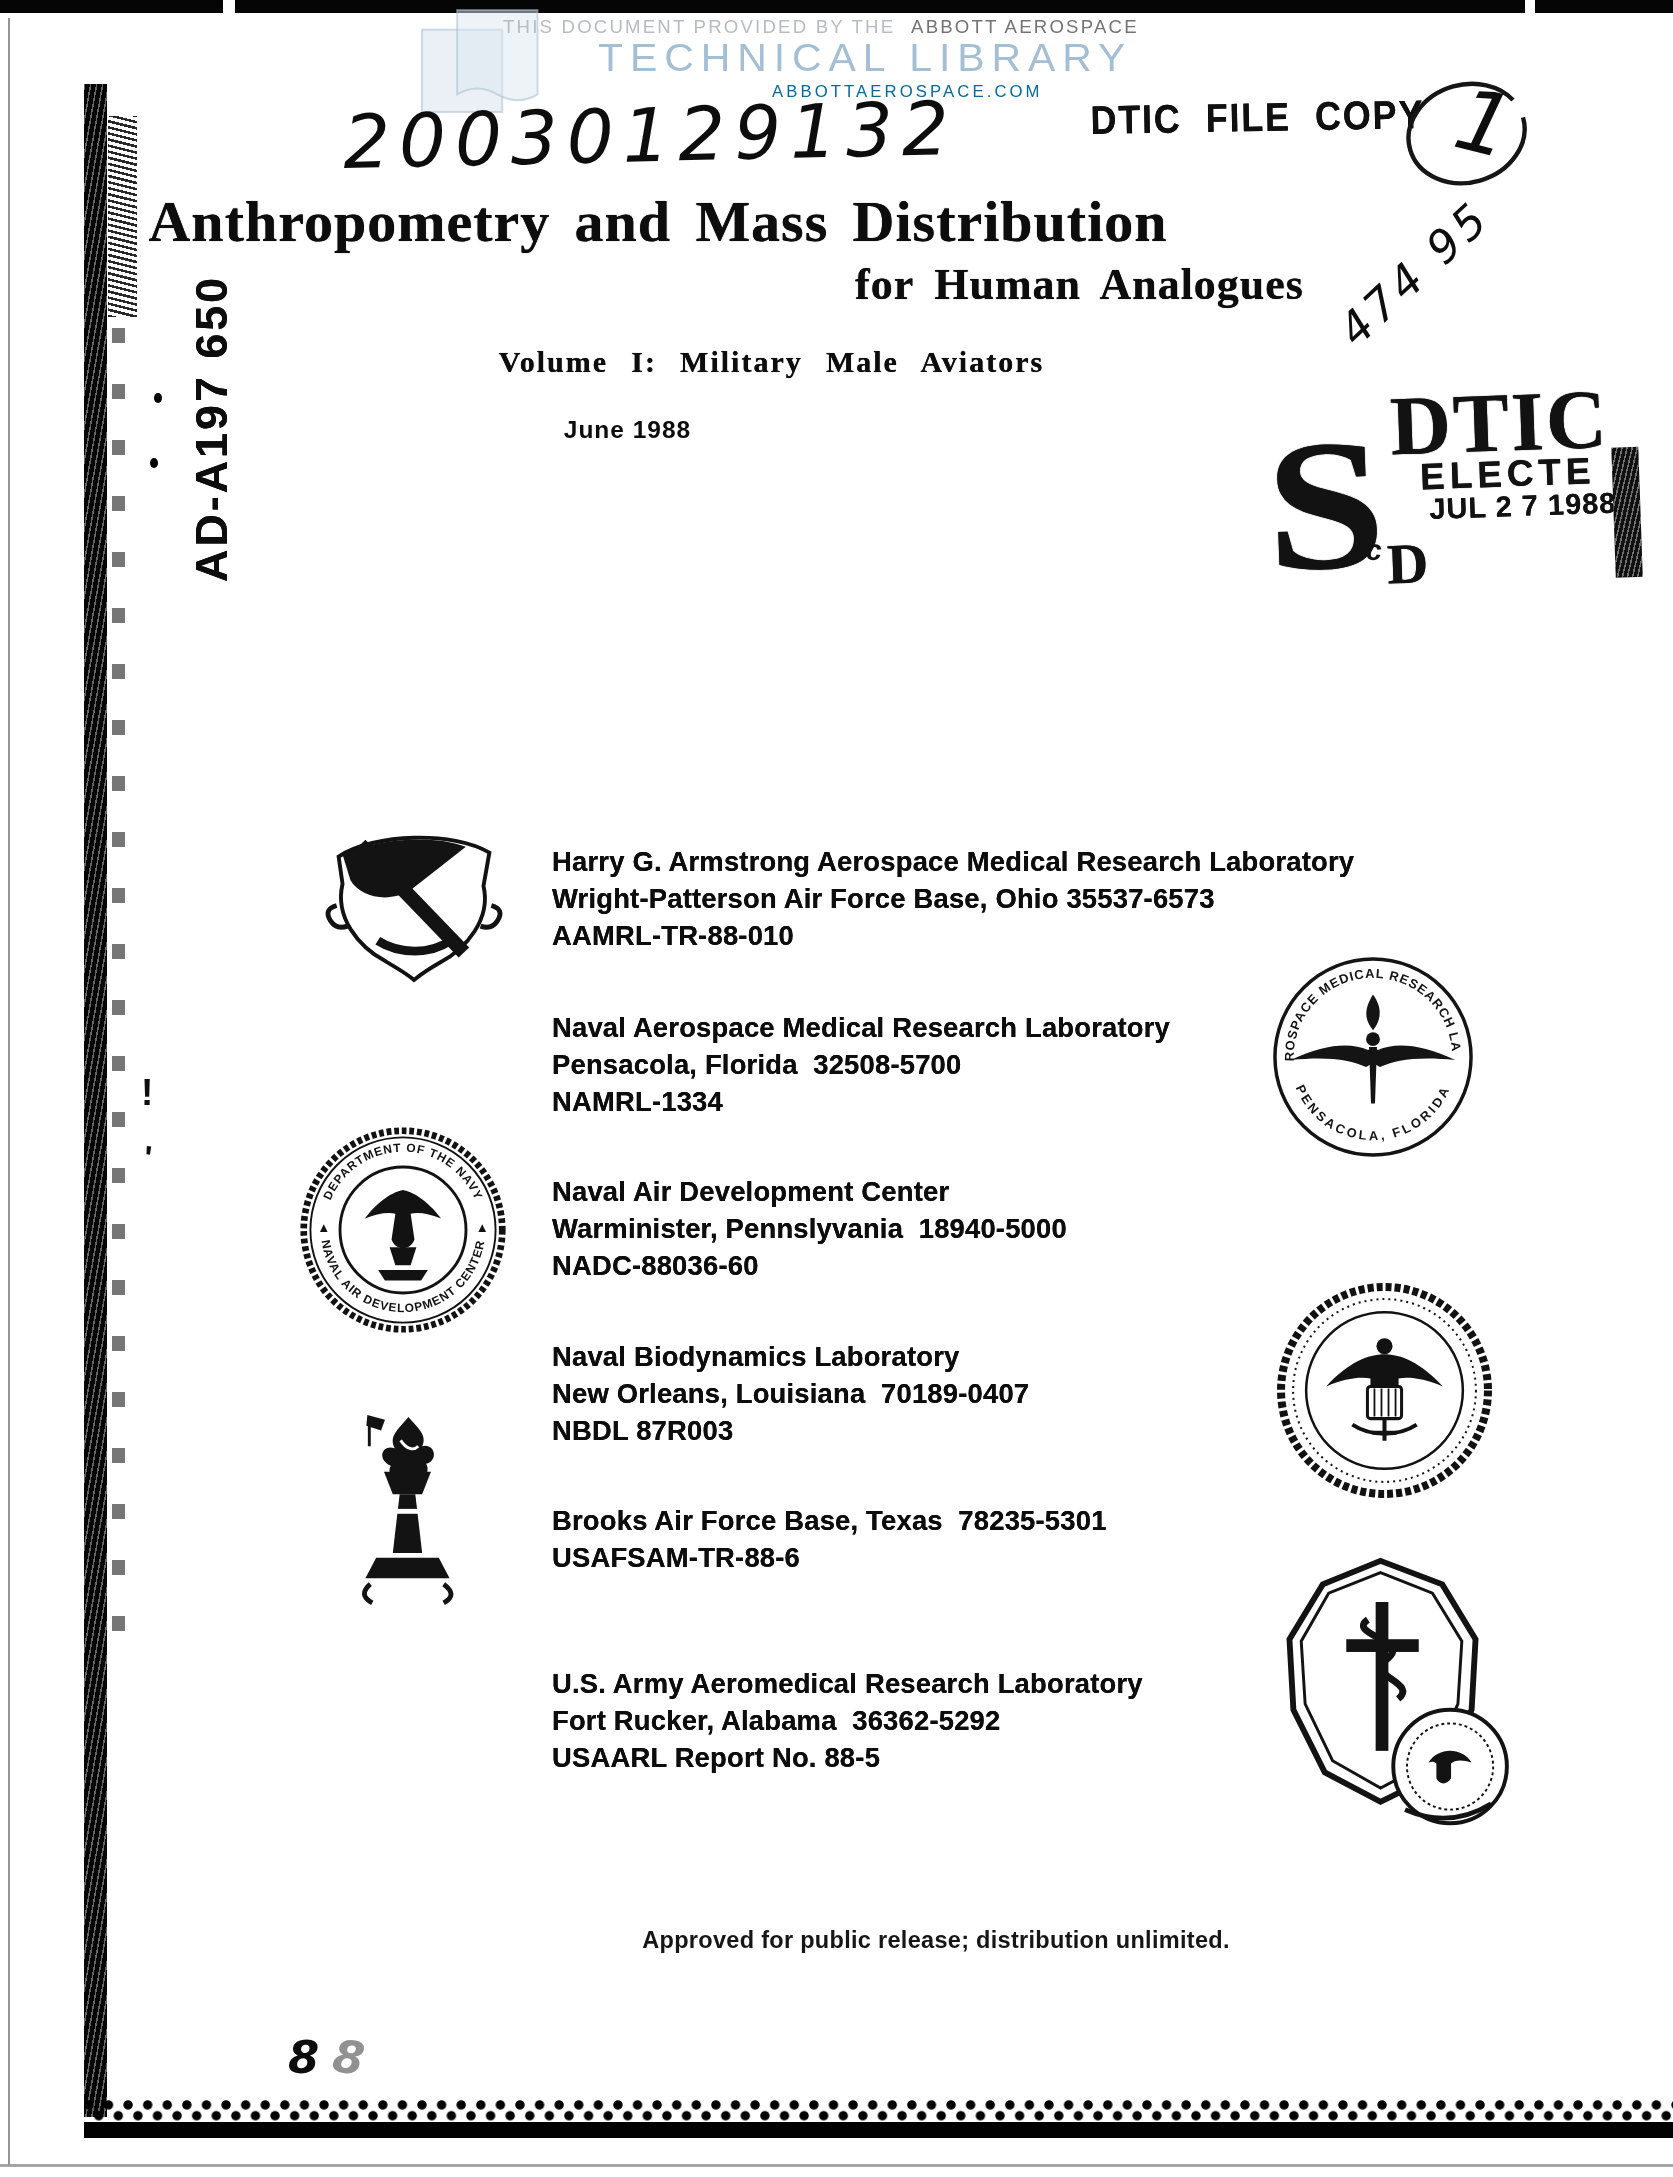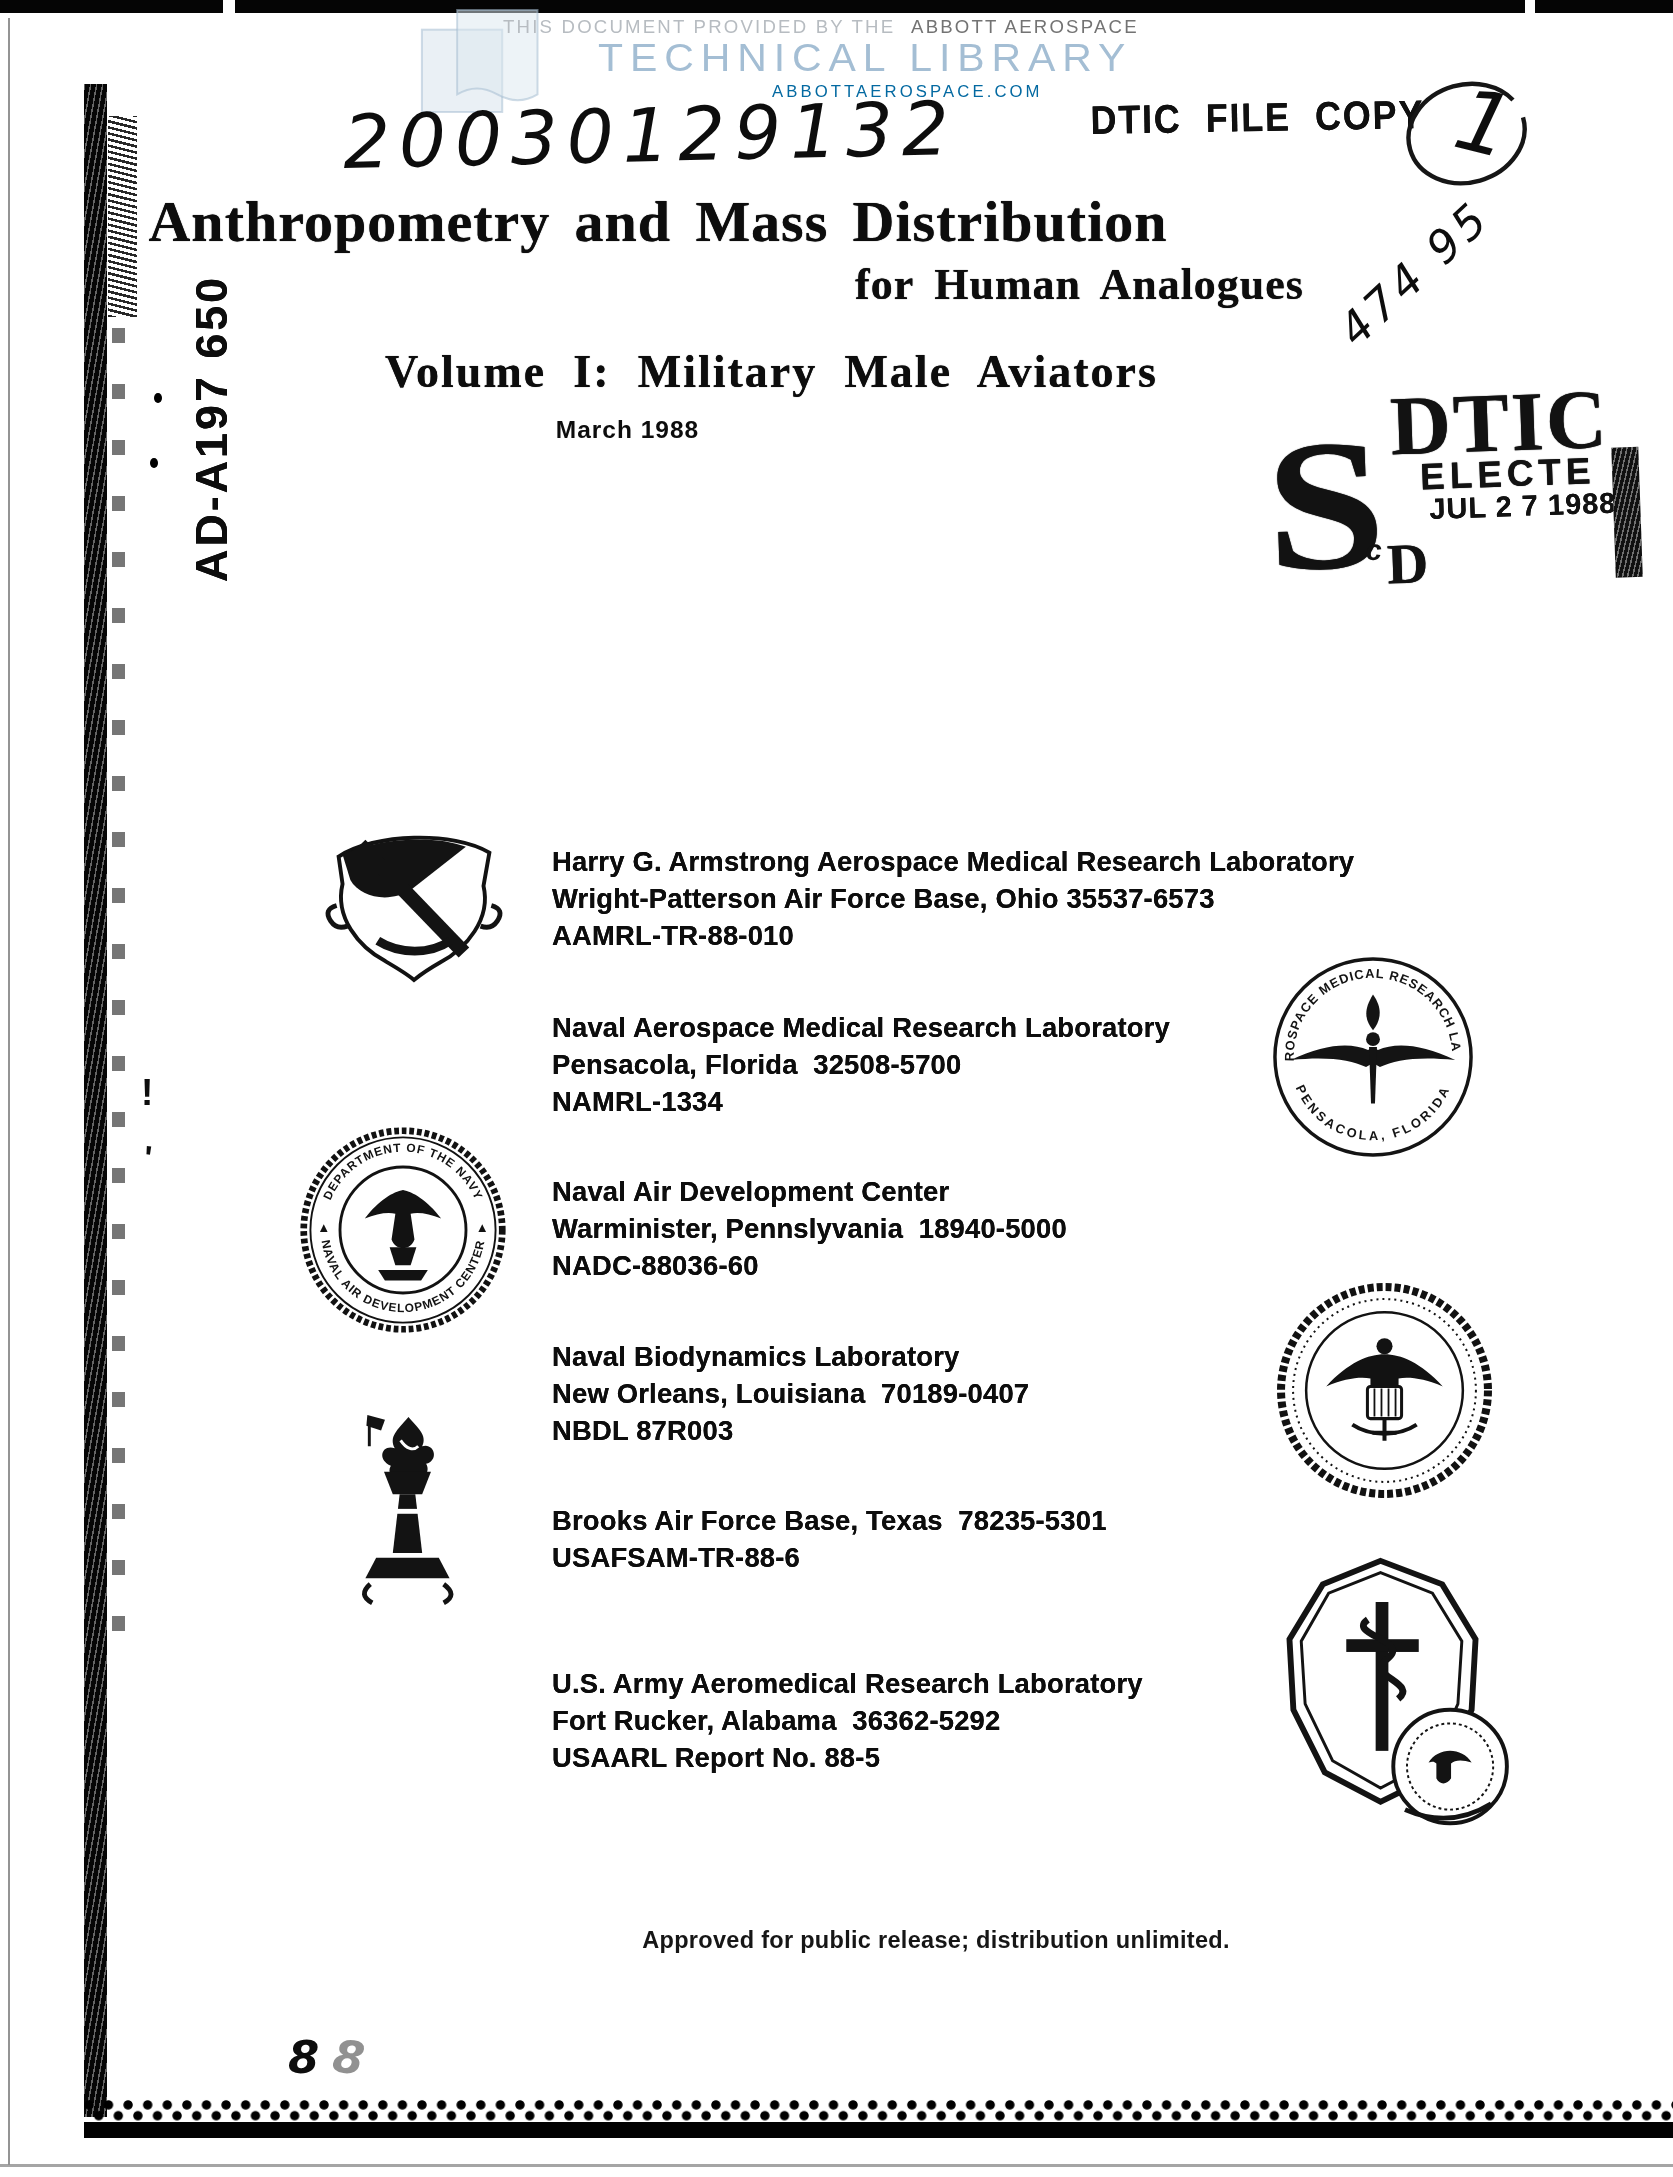--- a/index.html
+++ b/index.html
@@ -39,21 +39,21 @@
   
   .stamp-filecopy{left:1090px;top:98px;font-size:40px;font-weight:800;letter-spacing:2px;word-spacing:13.7px;
     transform:rotate(-1deg) scaleX(.9);transform-origin:left top;color:#101010;text-shadow:0 0 0.7px #000;}
   .copy-circle{left:1392px;top:65px;width:157px;height:137px;}
   .copy-one{left:1457px;top:73px;font-size:86px;font-weight:500;transform:rotate(14deg);}
 
   
   .serif{font-family:"Liberation Serif",serif;font-weight:700;}
   .title-1{left:16px;top:188px;width:1284px;text-align:center;font-size:58px;letter-spacing:1px;word-spacing:8.8px;text-shadow:0 0 0.8px #000;}
   .title-2{left:0;top:259px;width:1304px;text-align:right;font-size:44px;letter-spacing:1px;word-spacing:8.8px;text-shadow:0 0 0.8px #000;}
-  .title-vol{left:0;top:345px;width:1543px;text-align:center;font-size:46px;letter-spacing:2px;word-spacing:13.7px;text-shadow:0 0 0.7px #000;}
+  .title-vol{left:0;top:345px;width:1543px;text-align:center;font-size:30px;letter-spacing:2px;word-spacing:13.7px;text-shadow:0 0 0.7px #000;}
   .title-date{left:0;top:416px;width:1255px;text-align:center;font-size:24.5px;font-weight:700;letter-spacing:1px;}
 
   
   .ad-num{left:186px;top:582px;transform:rotate(-90deg);transform-origin:0 0;
     font-size:45px;font-weight:700;letter-spacing:2.9px;white-space:pre;text-shadow:0 0 0.6px #000;}
 
   
   .dtic{left:1262px;top:392px;width:397px;height:216px;transform:rotate(-2deg);}
   .dtic > div{position:absolute;color:#121212;}
   .dtic-s{left:3.9px;top:35px;font-family:"Liberation Serif",serif;font-weight:700;font-size:186px;line-height:147px;
@@ -115,21 +115,21 @@
   <div class="abs stamp-filecopy">DTIC FILE COPY</div>
   <svg class="abs copy-circle" viewBox="0 0 160 140">
     <ellipse cx="76" cy="70" rx="60" ry="50" fill="none" stroke="#161616" stroke-width="4.5" pathLength="100" stroke-dasharray="94 6" transform="rotate(-16 76 70)"></ellipse>
   </svg>
   <div class="abs hw copy-one">1</div>
 
   <div class="abs serif title-1">Anthropometry and Mass Distribution</div>
   <div class="abs serif title-2">for Human Analogues</div>
   <div class="abs hw hw-shelf">474 95</div>
   <div class="abs serif title-vol">Volume I: Military Male Aviators</div>
-  <div class="abs title-date">March 1988</div>
+  <div class="abs title-date">June 1988</div>
 
   <div class="abs ad-num">AD-A197 650</div>
 
   <div class="abs dtic">
     <div class="dtic-s">S</div>
     <div class="dtic-name">DTIC</div>
     <div class="dtic-electe">ELECTE</div>
     <div class="dtic-date">JUL 2 7 1988</div>
     <div class="dtic-bar"></div>
     <div class="dtic-c">c</div>

